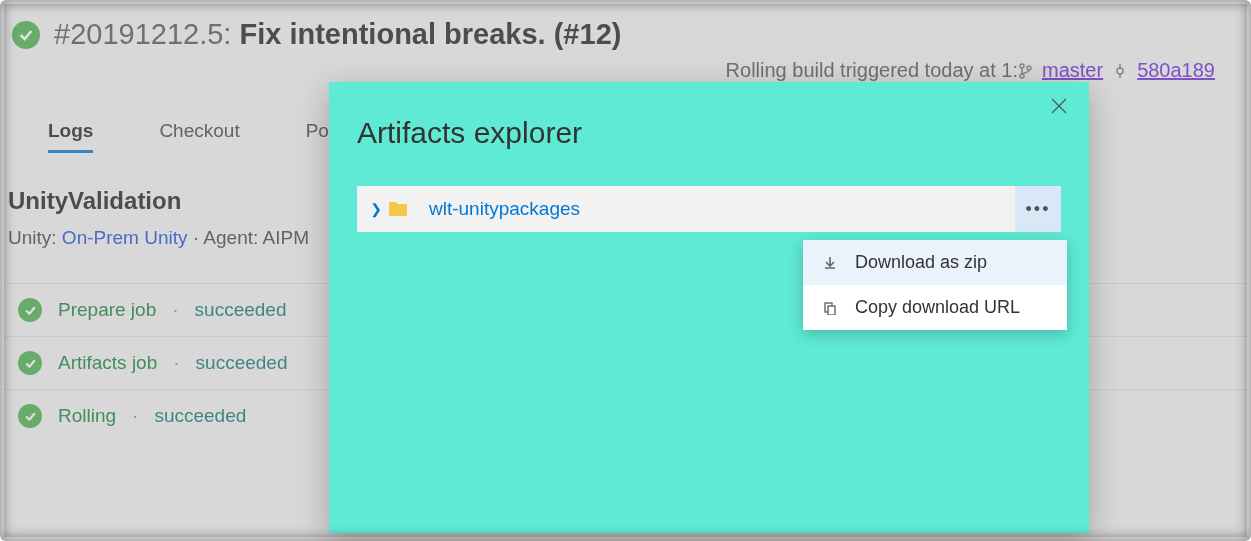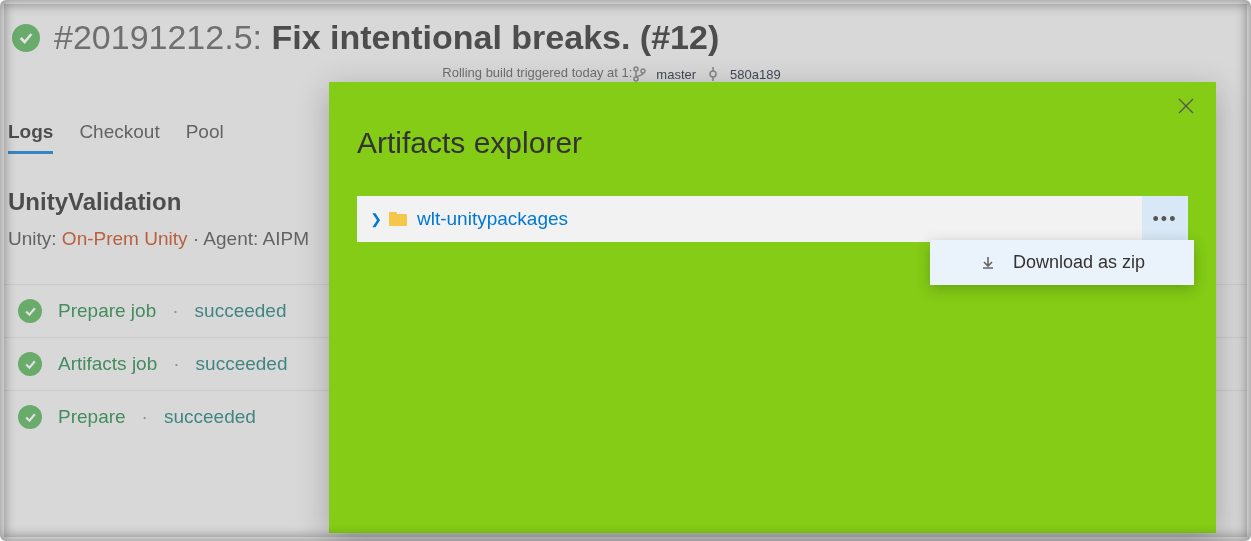--- a/index.html
+++ b/index.html
@@ -38,58 +38,59 @@
       gap: 14px;
     }
     .success-circle {
       width: 28px; height: 28px;
       background: #4caf50;
       border-radius: 50%;
       display: flex; align-items: center; justify-content: center;
       flex: 0 0 28px;
     }
     .success-circle svg { width: 16px; height: 16px; }
-    .title-row { font-size: 34px; color: #222; }
+    .title-row { font-size: 29px; color: #222; }
     .title-id { color: #555; font-weight: 400; }
     .title-text { font-weight: 600; }
     .subline {
       padding: 4px 8px 0 4px;
       color: #555;
-      font-size: 13px;
-      display: flex;
-      justify-content: center;
+      font-size: 20px;
+      display: flex;
+      justify-content: flex-end;
     }
     .subline-right {
       display: flex;
       align-items: center;
       gap: 10px;
       padding-right: 24px;
-      color: #0f172a;
+      color: #6d28d9;
+      text-decoration: underline;
     }
     .tabs {
       display: flex;
       gap: 26px;
       padding: 38px 8px 0 4px;
       font-size: 19px;
       color: #444;
     }
-    .tab { padding-bottom: 8px; cursor: pointer; }
+    .tab { padding-bottom: 8px; cursor: pointer; margin-left: 40px; }
     .tab.active { font-weight: 600; border-bottom: 3px solid #0078d4; color: #222; }
     .job-title {
       padding: 34px 8px 4px 4px;
       font-size: 24px;
       font-weight: 600;
       color: #222;
     }
     .pool-line {
       padding: 8px 8px 12px 4px;
       font-size: 19px;
       color: #444;
     }
-    .pool-link { color: #c2410c; }
+    .pool-link { color: #1d4ed8; }
     .steps { margin-top: 22px; }
     .step-row {
       display: flex;
       align-items: center;
       gap: 16px;
       padding: 14px 8px 14px 14px;
       border-top: 1px solid #ddd;
       font-size: 19px;
     }
     .step-icon {
@@ -101,26 +102,26 @@
     .step-icon svg { width: 13px; height: 13px; }
     .step-name { color: #15803d; }
     .step-dot { color: #888; }
     .step-status { color: #0f766e; }
 
     
     .modal {
       position: absolute;
       left: 329px;
       top: 82px;
-      width: 887px;
+      width: 760px;
       height: 451px;
-      background: #84cc16;
+      background: #5eead4;
       box-shadow: 0 8px 30px rgba(0,0,0,0.25);
       z-index: 10;
-      padding: 44px 28px;
+      padding: 34px 28px;
     }
     .modal-close {
       position: absolute;
       top: 16px;
       right: 22px;
       cursor: pointer;
       color: #555;
       font-size: 18px;
     }
     .modal-title {
@@ -162,20 +163,21 @@
       position: absolute;
       top: 0; left: 0;
       width: 8px; height: 4px;
       background: #f5c64a;
       border-radius: 1px 1px 0 0;
     }
     .artifact-name {
       color: #0078d4;
       font-size: 19px;
       cursor: pointer;
+      margin-left: 12px;
     }
     .kebab {
       position: absolute;
       right: 0; top: 0;
       width: 46px; height: 46px;
       background: #d9e8f6;
       display: flex;
       align-items: center;
       justify-content: center;
       cursor: pointer;
@@ -194,21 +196,21 @@
     }
     .menu-item {
       display: flex;
       align-items: center;
       gap: 16px;
       padding: 12px 18px;
       font-size: 18px;
       color: #333;
       cursor: pointer;
     }
-    .menu-item:first-child { background: #eaf3fb; justify-content: center; }
+    .menu-item:first-child { background: #eaf3fb; }
     .menu-icon { width: 18px; color: #666; display:flex; align-items:center; justify-content:center; }
     .branch-icon { display: inline-flex; align-items: center; }
   </style>
 </head>
 <body>
 
 <div class="bg">
   <div class="header">
     <div class="success-circle">
       <svg viewBox="0 0 24 24" fill="none" stroke="#fff" stroke-width="4">
@@ -277,21 +279,21 @@
       <span class="step-name">Artifacts job</span>
       <span class="step-dot">·</span>
       <span class="step-status">succeeded</span>
     </div>
     <div class="step-row">
       <div class="step-icon">
           <svg viewBox="0 0 24 24" fill="none" stroke="#fff" stroke-width="4">
             <polyline points="4,12 10,18 20,6"></polyline>
           </svg>
         </div>
-      <span class="step-name">Prepare</span>
+      <span class="step-name">Rolling</span>
       <span class="step-dot">·</span>
       <span class="step-status">succeeded</span>
     </div>
   </div>
 </div>
 
 <div class="overlay-dim"></div>
 
 <div class="modal">
   <div class="modal-close">
@@ -310,16 +312,25 @@
 
   <div class="context-menu">
     <div class="menu-item">
       <span class="menu-icon">
         <svg width="14" height="14" viewBox="0 0 14 14" fill="none" stroke="#666" stroke-width="1.6">
             <path d="M7 1 V9 M3 6 L7 10 L11 6 M2 12 H12"></path>
           </svg>
       </span>
       <span>Download as zip</span>
     </div>
+    <div class="menu-item">
+      <span class="menu-icon">
+        <svg width="14" height="14" viewBox="0 0 14 14" fill="none" stroke="#666" stroke-width="1.4">
+            <rect x="2" y="2" width="7" height="9"></rect>
+            <rect x="5" y="5" width="7" height="9" fill="#fff"></rect>
+          </svg>
+      </span>
+      <span>Copy download URL</span>
+    </div>
   </div>
 </div>
 
 <div class="frame"></div>
 
 </body></html>

